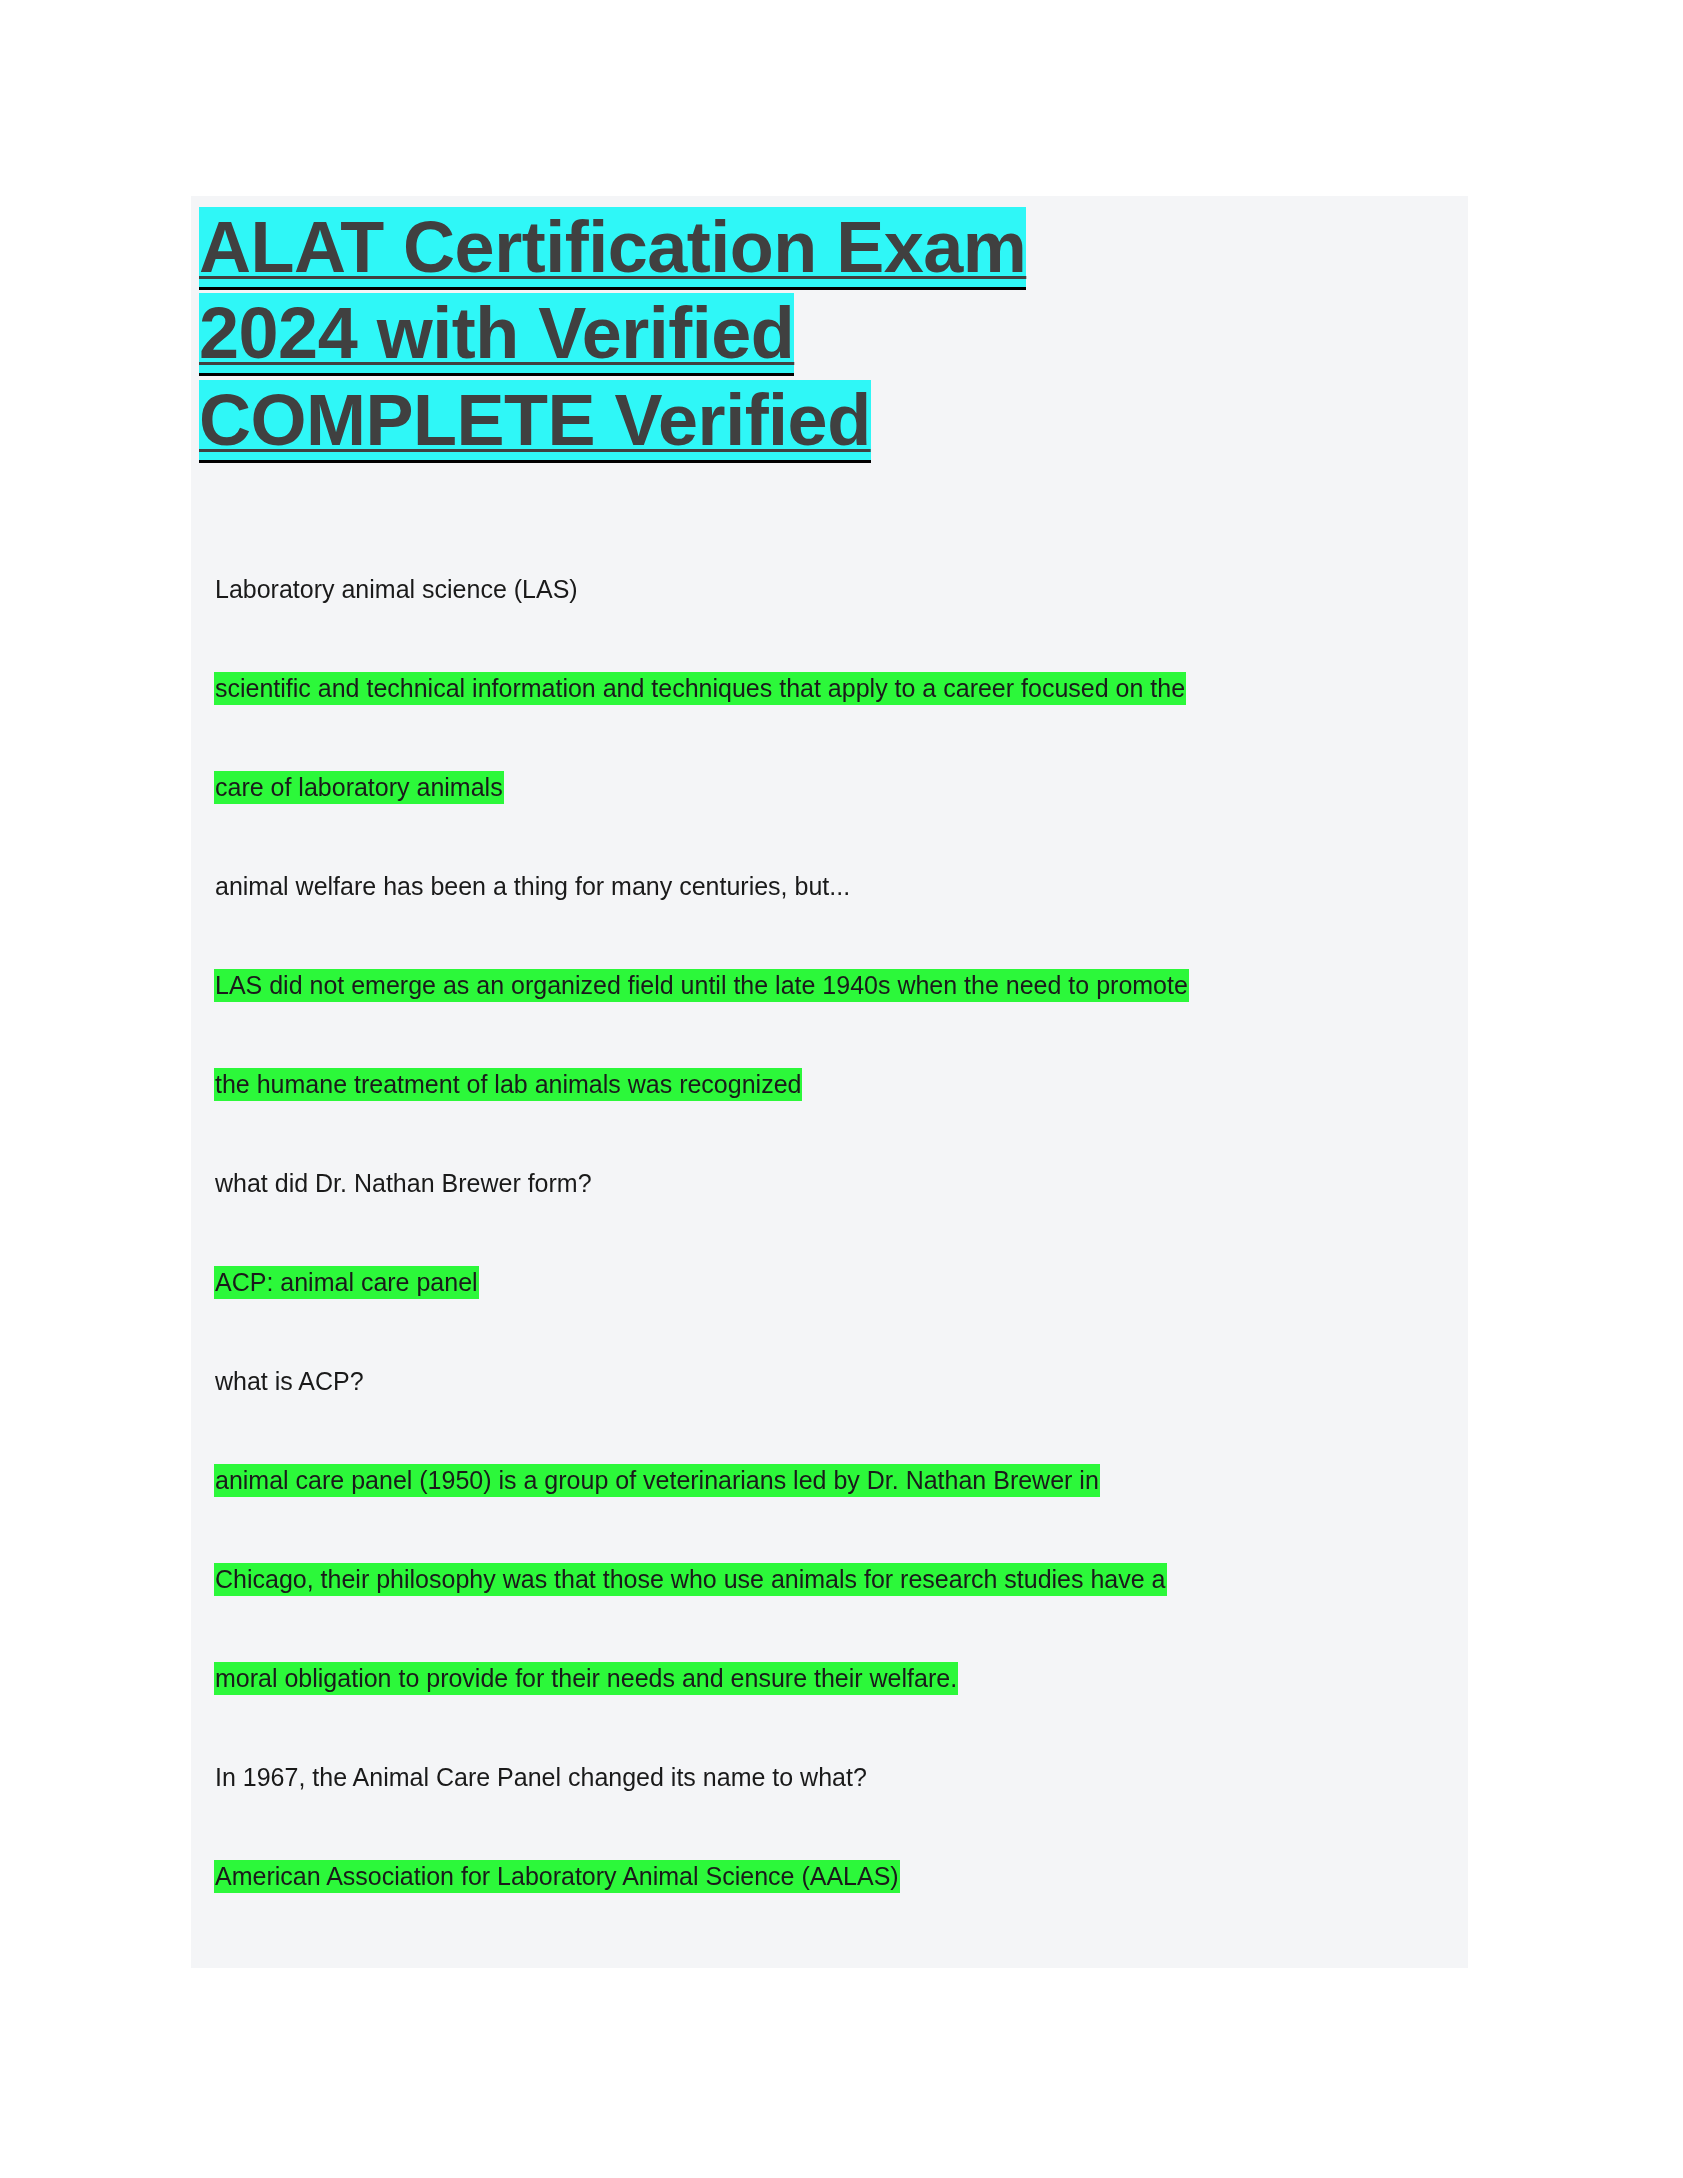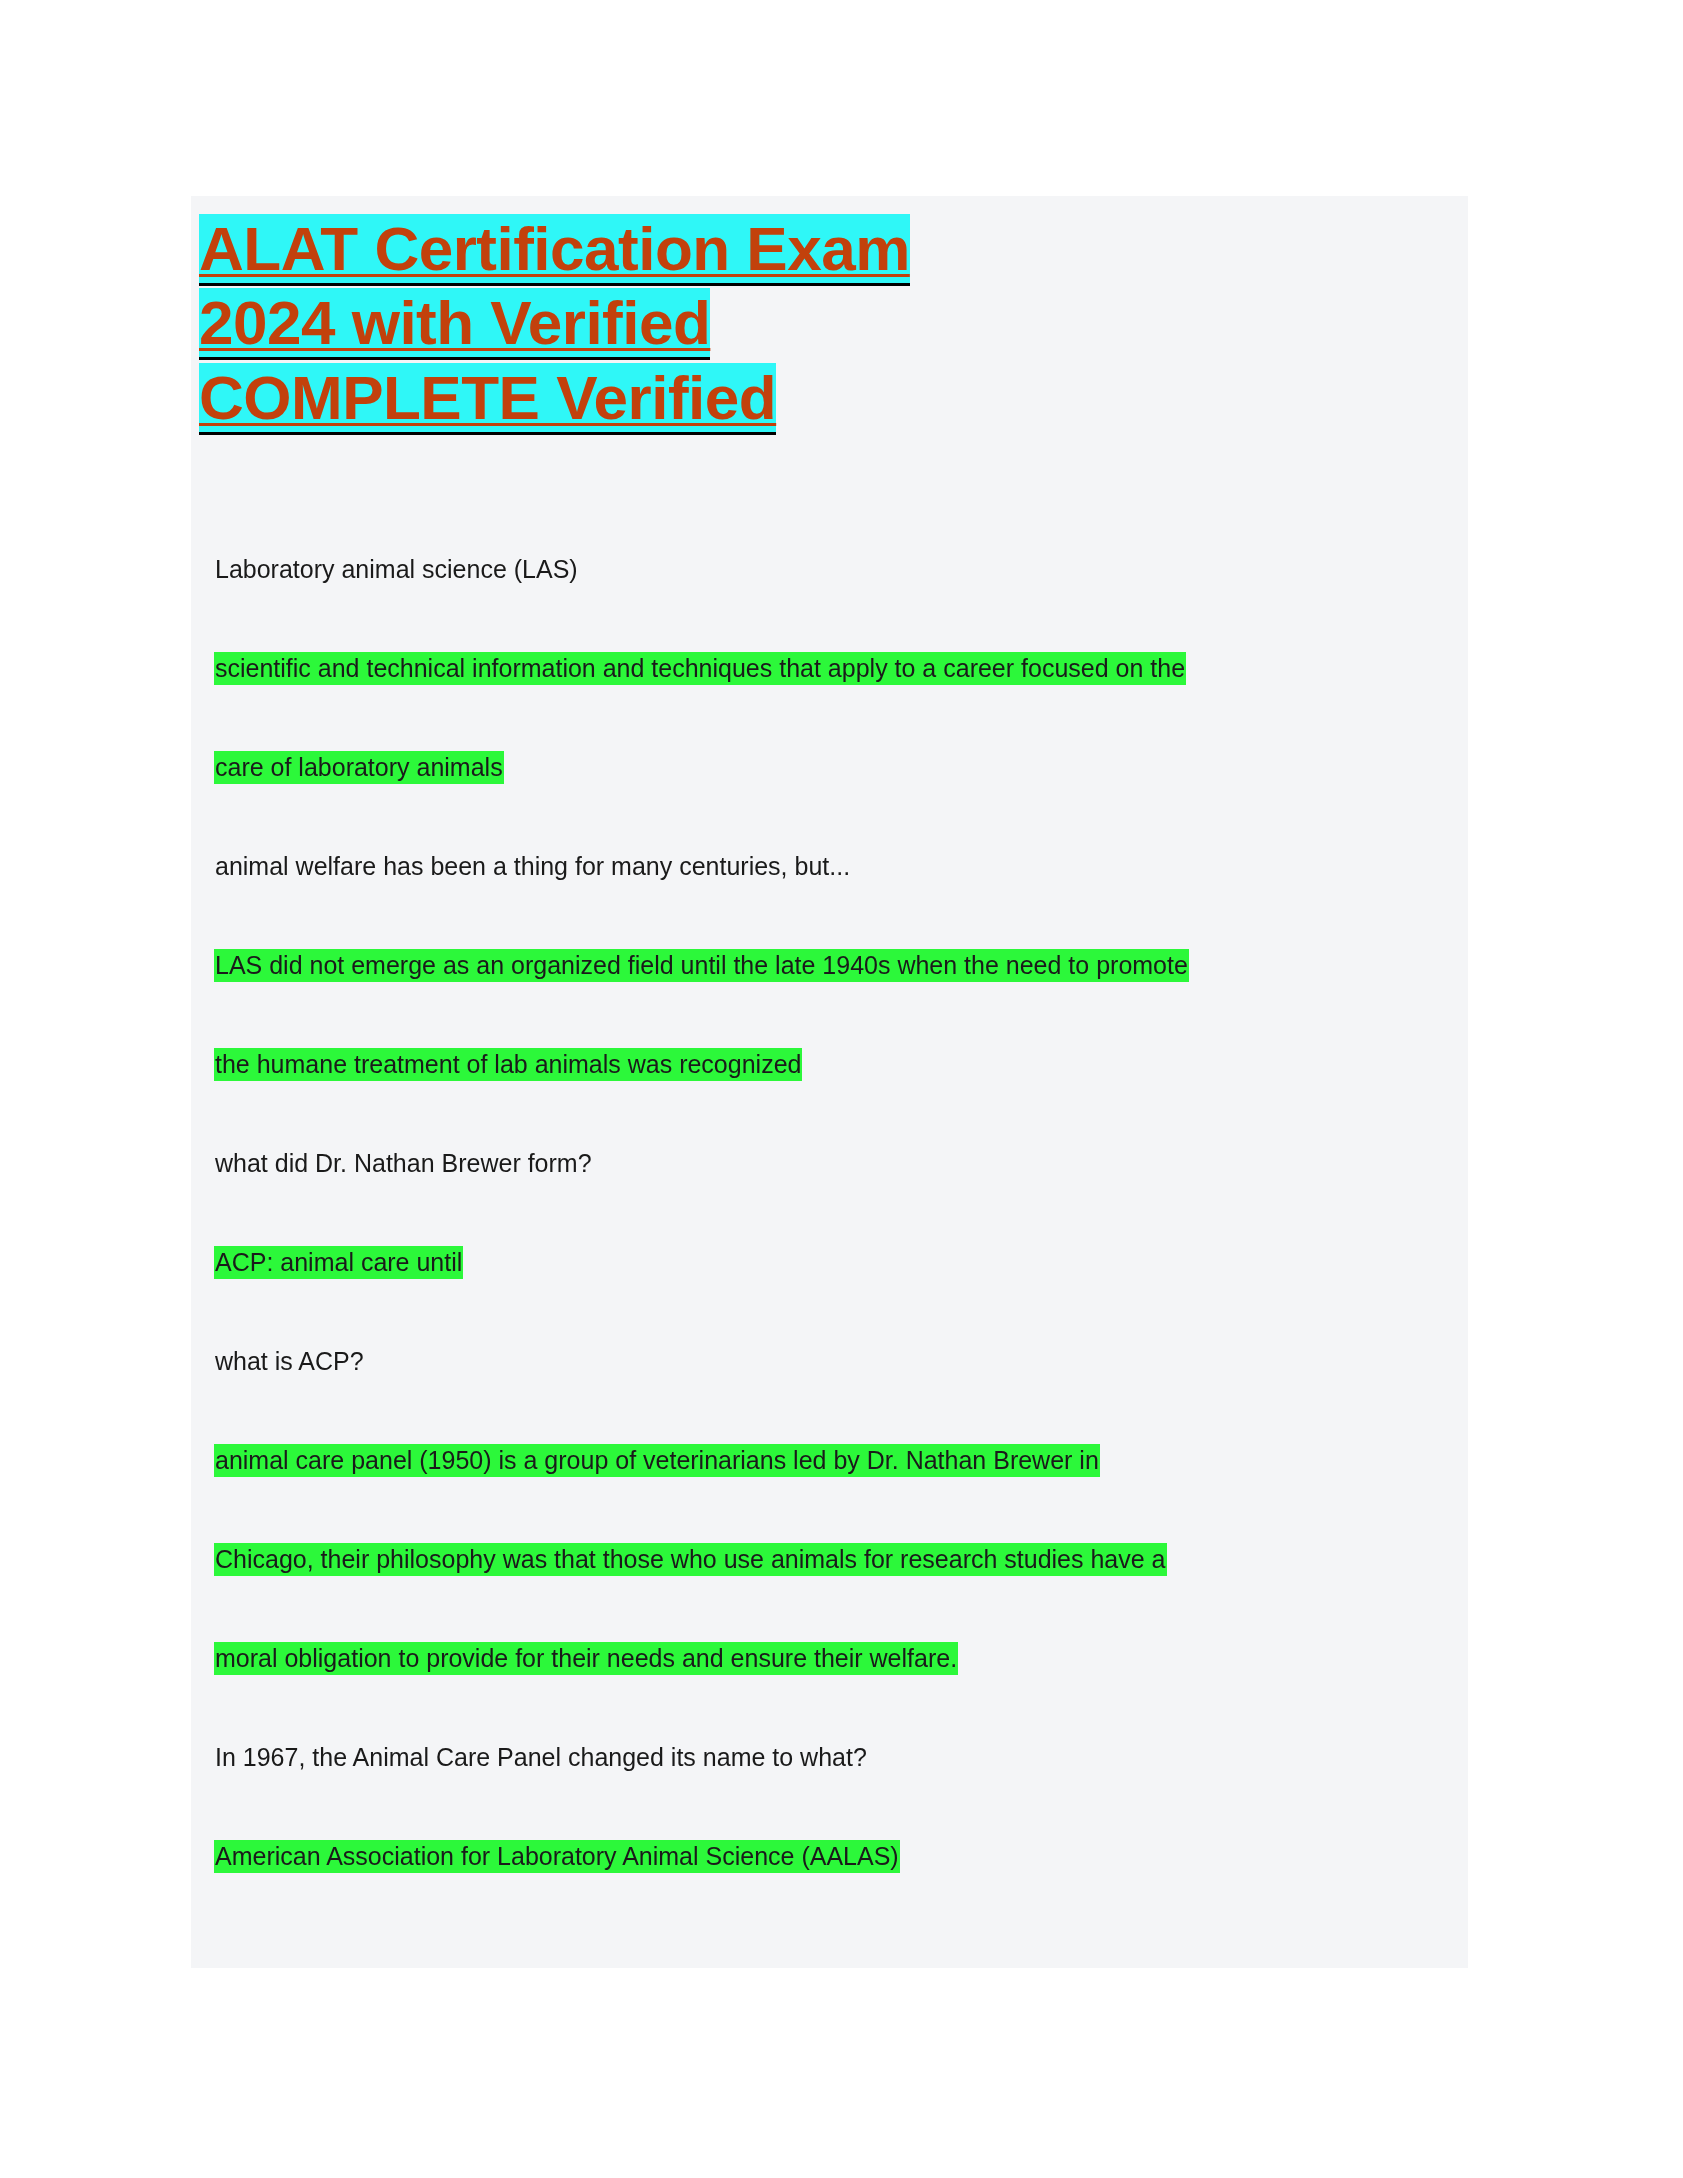--- a/index.html
+++ b/index.html
@@ -20,26 +20,26 @@
     width: 1277px;
     height: 1772px;
     background: #f4f5f7;
     box-sizing: border-box;
     padding: 0;
   }
   .content {
     padding: 0 0 0 0;
   }
   .doc-title {
-    margin: 12px;
+    margin: 4px;
     padding: 0;
-    font-size: 62px;
+    font-size: 72px;
     line-height: 1.20;
     font-weight: bold;
-    color: #c2410c;
+    color: #404040;
     letter-spacing: -0.5px;
     width: 1000px;
     margin-left: 8px;
     padding-top: 0;
   }
   .doc-title .hl {
     background: #2ff7f7;
     box-shadow: 0 3px 0 0 #000;
     display: inline;
     padding: 0;
@@ -111,21 +111,21 @@
 
       <p class="line a"><span class="txt">LAS did not emerge as an organized field until the late 1940s when the need to promote</span></p>
       <div class="gap"></div>
 
       <p class="line a"><span class="txt">the humane treatment of lab animals was recognized</span></p>
       <div class="gap"></div>
 
       <p class="line q"><span class="txt">what did Dr. Nathan Brewer form?</span></p>
       <div class="gap"></div>
 
-      <p class="line a"><span class="txt">ACP: animal care until</span></p>
+      <p class="line a"><span class="txt">ACP: animal care panel</span></p>
       <div class="gap"></div>
 
       <p class="line q"><span class="txt">what is ACP?</span></p>
       <div class="gap"></div>
 
       <p class="line a"><span class="txt">animal care panel (1950) is a group of veterinarians led by Dr. Nathan Brewer in</span></p>
       <div class="gap"></div>
 
       <p class="line a"><span class="txt">Chicago, their philosophy was that those who use animals for research studies have a</span></p>
       <div class="gap"></div>

